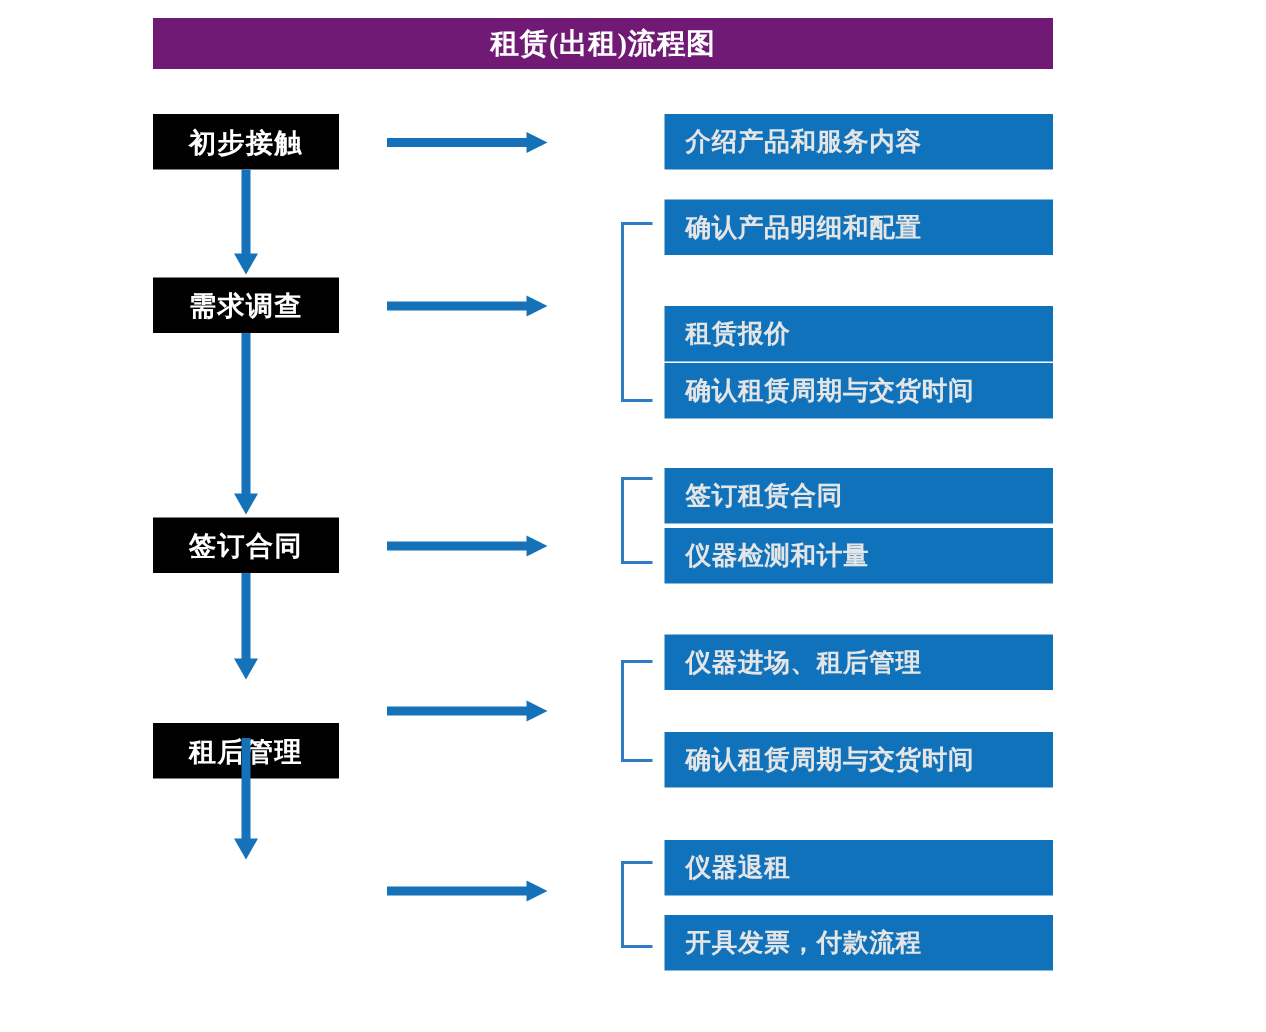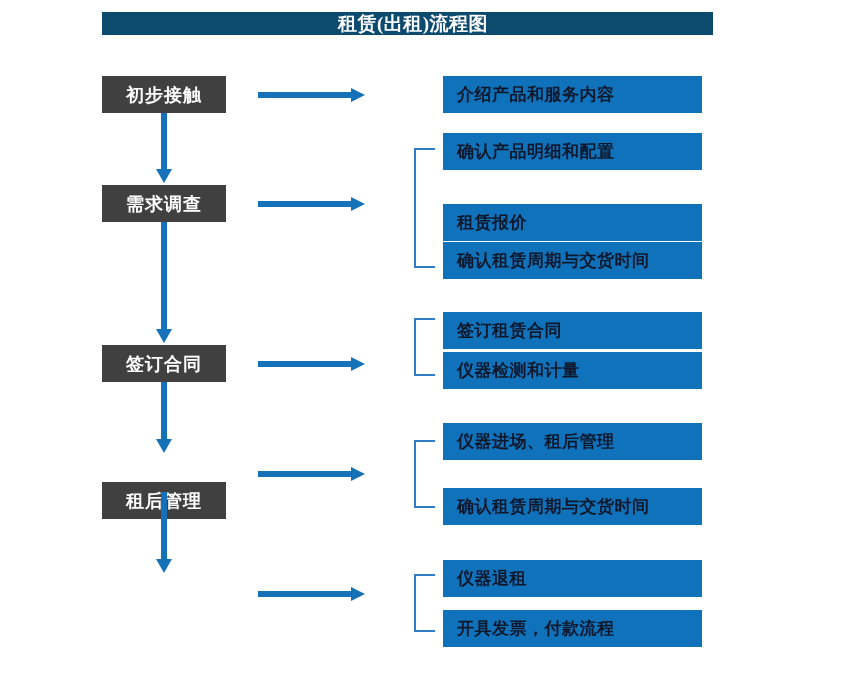--- a/index.html
+++ b/index.html
@@ -18,56 +18,55 @@
     width: 844px;
     height: 688px;
   }
 
   
   .title-bar {
     position: absolute;
     left: 102px;
     top: 12px;
     width: 600px;
-    height: 23px;
-    background: #0c4a6e;
+    height: 34px;
+    background: #701a75;
     color: #ffffff;
     font-size: 19px;
     font-weight: bold;
     display: flex;
     align-items: center;
     justify-content: center;
     letter-spacing: 0.5px;
-    padding-left: 11px;
   }
 
   
   .stage-box {
     position: absolute;
     left: 102px;
     width: 124px;
     height: 37px;
-    background: #404040;
+    background: #000000;
     color: #ffffff;
     font-size: 18px;
     font-weight: bold;
     display: flex;
     align-items: center;
     justify-content: center;
     letter-spacing: 1px;
   }
 
   
   .detail-box {
     position: absolute;
     left: 443px;
     width: 259px;
     height: 37px;
     background: #1072bb;
-    color: #0f172a;
+    color: #e5e5e5;
     font-size: 17px;
     font-weight: bold;
     display: flex;
     align-items: center;
     padding-left: 14px;
     box-sizing: border-box;
     letter-spacing: 0.5px;
   }
 
   

